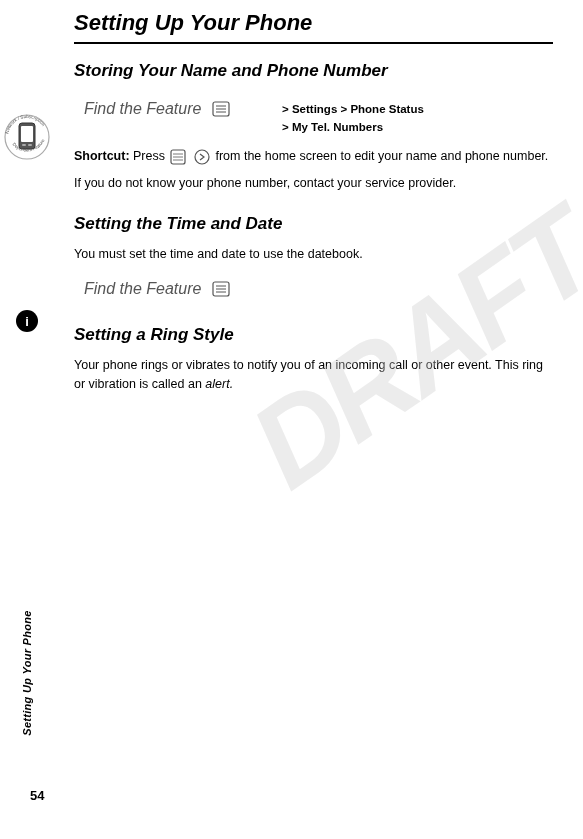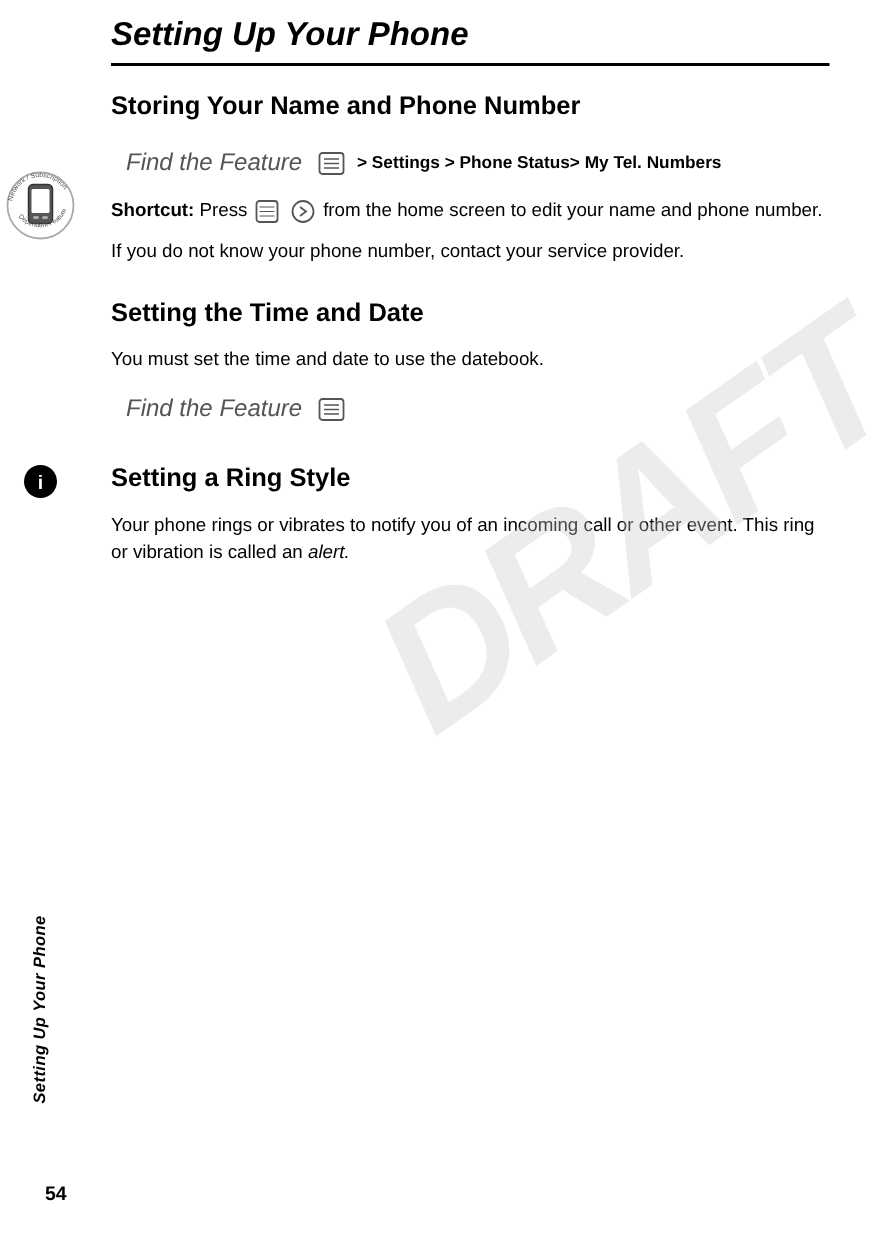--- a/index.html
+++ b/index.html
@@ -81,20 +81,21 @@
       border-bottom: 2px solid #000;
       padding-bottom: 6px;
       margin-top: 10px;
       margin-bottom: 16px;
     }
 
     
     .section-heading {
       font-size: 17px;
       font-weight: bold;
+      font-style: italic;
       color: #000;
       margin-bottom: 10px;
       line-height: 1.3;
     }
 
     
     .body-text {
       font-size: 12.5px;
       color: #000;
       line-height: 1.5;
@@ -126,20 +127,22 @@
     }
 
     .find-feature-icon {
       margin: 0 8px;
       font-size: 14px;
       color: #333;
     }
 
     .find-feature-path {
       display: flex;
+      flex-direction: column;
+      margin-left: 44px;
     }
 
     .find-feature-path-line {
       font-size: 11.5px;
       font-weight: bold;
       color: #000;
       line-height: 1.6;
     }
 
     

